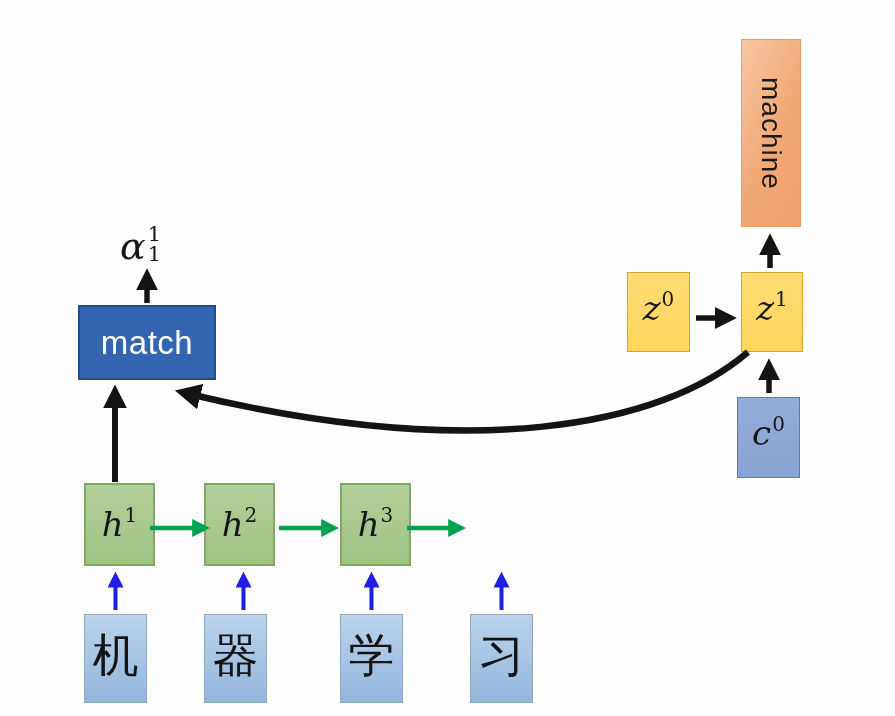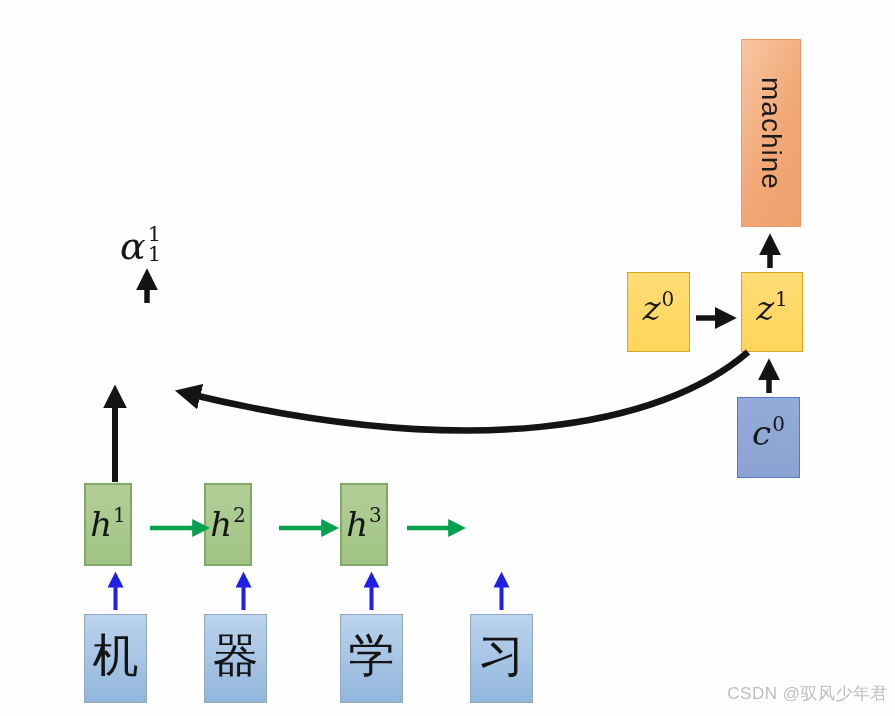--- a/index.html
+++ b/index.html
@@ -61,21 +61,21 @@
   .alpha-label .ss{
     display:inline-flex;flex-direction:column;
     font-family:"DejaVu Serif", serif;
     font-size:21px;color:#161616;
     line-height:0.95;
     margin-left:2px;
     transform:translateY(-1px);
   }
   
   .h-box{
-    width:48px;height:83px;top:483px;
+    width:71px;height:83px;top:483px;
     background:linear-gradient(180deg,#b2ce97 0%,#a0c485 100%);
     border:2px solid #84a764;
     padding-top:0;
   }
   .h1{left:84px;} .h2{left:204px;} .h3{left:340px;justify-content:center;} .h4{left:470px;}
   
   .in-box{
     width:63px;height:89px;top:614px;
     background:linear-gradient(180deg,#bbd3ec 0%,#92b6dc 100%);
     border:1.5px solid #8fa8c0;
@@ -129,20 +129,23 @@
 <div class="canvas">
 
   <div class="alpha-label">
     <span class="sym">α</span>
     <span class="ss">
         <span>1</span>
         <span>1</span>
       </span>
   </div>
 
+  <div class="box match-box">
+    <span>match</span>
+  </div>
 
   <div class="box machine-box">
     <span>machine</span>
   </div>
 
   <div class="box z-box z0">
     <span class="math"><span>z</span><sup>0</sup></span>
   </div>
 
   <div class="box z-box z1">
@@ -169,21 +172,20 @@
   <div class="box in-box h2">
     <span>器</span>
   </div>
   <div class="box in-box h3">
     <span>学</span>
   </div>
   <div class="box in-box h4">
     <span>习</span>
   </div>
 
-  <div class="watermark">CSDN @驭风少年君</div>
 
   <svg class="arrows" width="895" height="716" viewBox="0 0 895 716">
     <defs>
       <marker id="mk-black" viewBox="0 0 10 10" refX="6" refY="5" markerWidth="4" markerHeight="4" orient="auto-start-reverse">
         <path d="M0 0 L10 5 L0 10 Z" fill="#141414"></path>
       </marker>
       <marker id="mk-green" viewBox="0 0 10 10" refX="6" refY="5" markerWidth="4" markerHeight="4" orient="auto-start-reverse">
         <path d="M0 0 L10 5 L0 10 Z" fill="#00a24f"></path>
       </marker>
       <marker id="mk-blue" viewBox="0 0 10 10" refX="6" refY="5" markerWidth="4" markerHeight="4" orient="auto-start-reverse">

